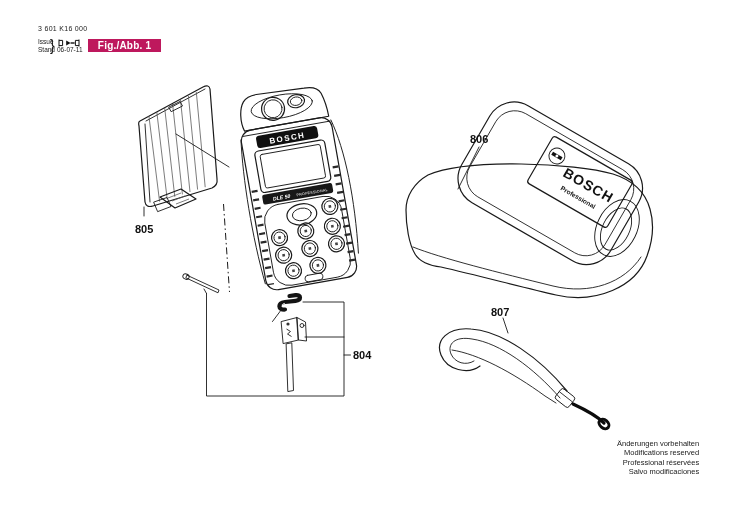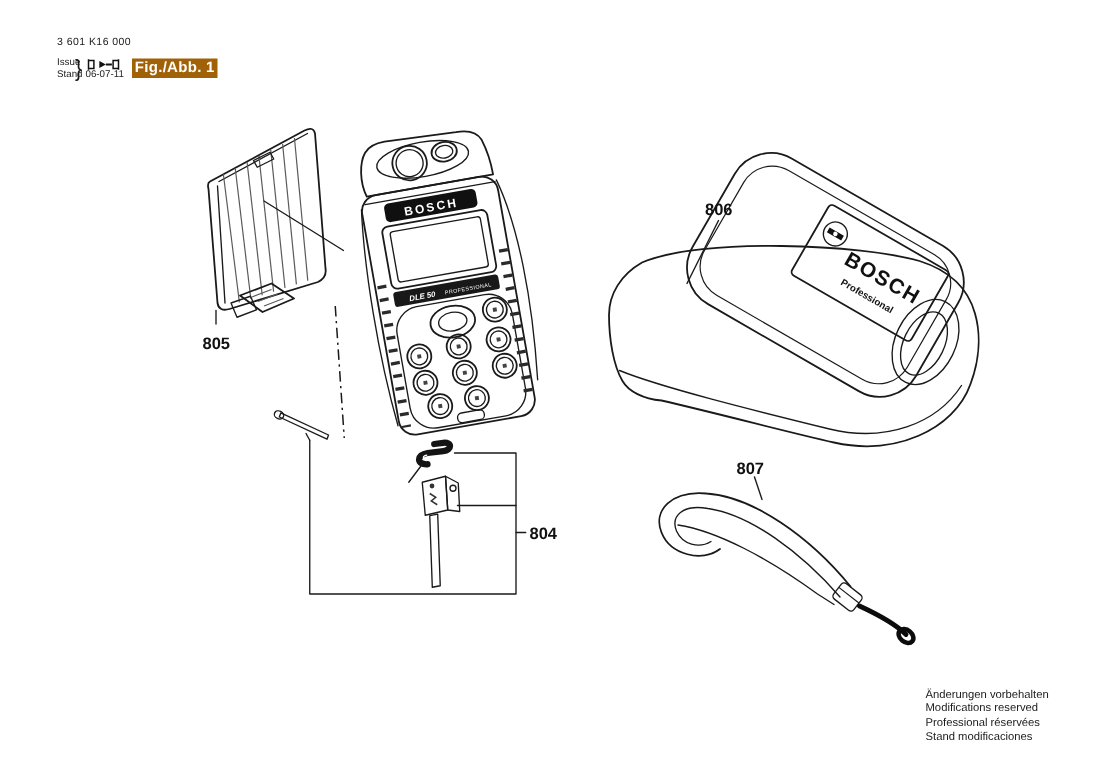--- a/index.html
+++ b/index.html
@@ -11,23 +11,23 @@
   .ln{fill:none;stroke:#1a1a1a;stroke-width:1.2;stroke-linecap:round;stroke-linejoin:round;}
   .thin{stroke-width:0.9;}
   .rib{stroke:#5a5a5a;stroke-width:0.8;}
   .svgtxt{font-family:"Liberation Sans",sans-serif;}
   .part-label{font-weight:bold;font-size:11px;fill:#111;}
   .hdr-partnum{position:absolute;left:38px;top:25px;font-size:7px;letter-spacing:.3px;white-space:nowrap;}
   .hdr-issue{position:absolute;left:38px;top:38px;font-size:6.5px;line-height:7.6px;}
   .hdr-brace{position:absolute;left:50px;top:36px;font-size:14px;transform:scaleY(1.12);transform-origin:top left;}
   .hdr-icon{position:absolute;left:58px;top:39px;}
   .hdr-date{position:absolute;left:57px;top:46px;font-size:6.5px;white-space:nowrap;}
-  .fig-box{position:absolute;left:88px;top:39px;width:57px;height:13px;background:#a16207;color:#fff;
+  .fig-box{position:absolute;left:88px;top:39px;width:73px;height:13px;background:#be185d;color:#fff;
     font-weight:bold;font-size:10px;line-height:13px;text-align:center;letter-spacing:.2px;white-space:nowrap;}
-  .footer{position:absolute;left:617px;top:458px;font-size:7.5px;line-height:9.4px;white-space:nowrap;}
+  .footer{position:absolute;left:617px;top:439px;font-size:7.5px;line-height:9.4px;white-space:nowrap;text-align:right;}
 </style>
 </head>
 <body>
 
 <div id="canvas">
 
   <div class="hdr-partnum">3 601 K16 000</div>
   <div class="hdr-issue">
     <div>Issue</div>
     <div>Stand</div>
@@ -193,16 +193,16 @@
     <text class="svgtxt part-label" x="135" y="232.5">805</text>
     <text class="svgtxt part-label" x="353" y="359">804</text>
     <text class="svgtxt part-label" x="470" y="143">806</text>
     <text class="svgtxt part-label" x="491" y="316">807</text>
   </svg>
 
   <div class="footer">
     <div>Änderungen vorbehalten</div>
     <div>Modifications reserved</div>
     <div>Professional réservées</div>
-    <div>Stand modificaciones</div>
+    <div>Salvo modificaciones</div>
   </div>
 
 </div>
 
 </body></html>

